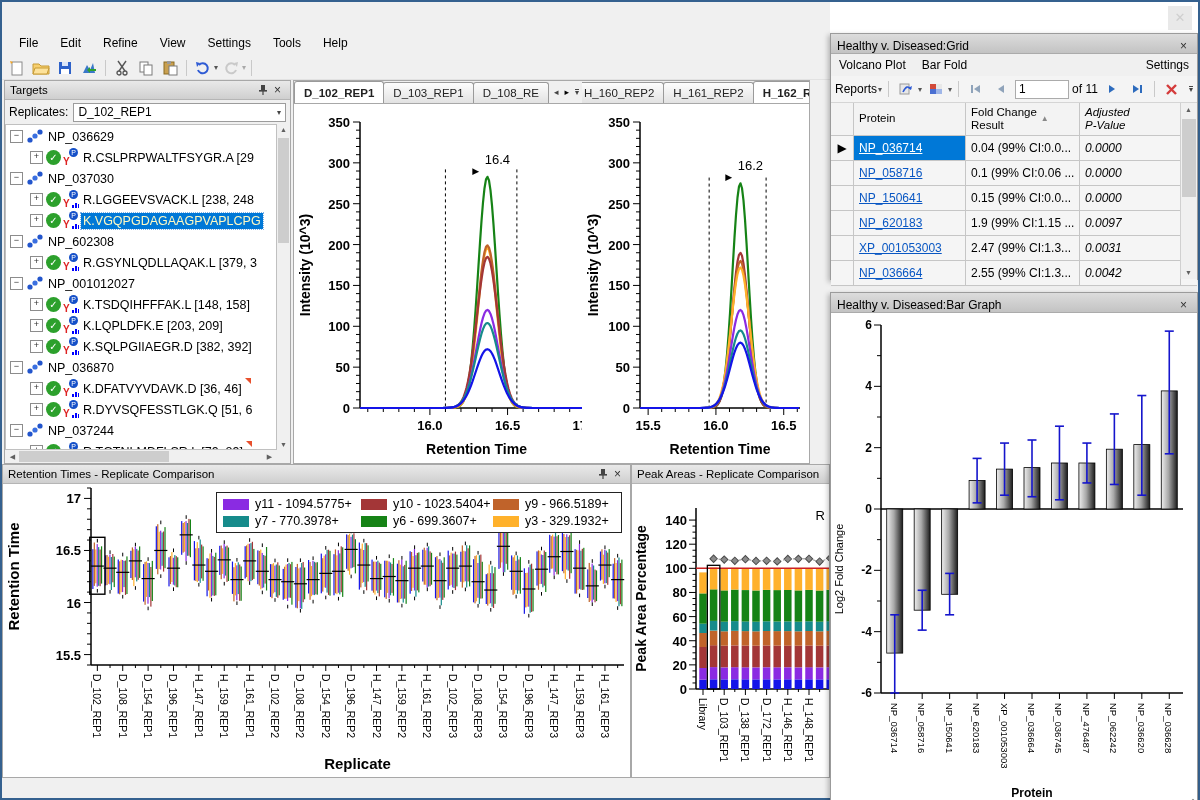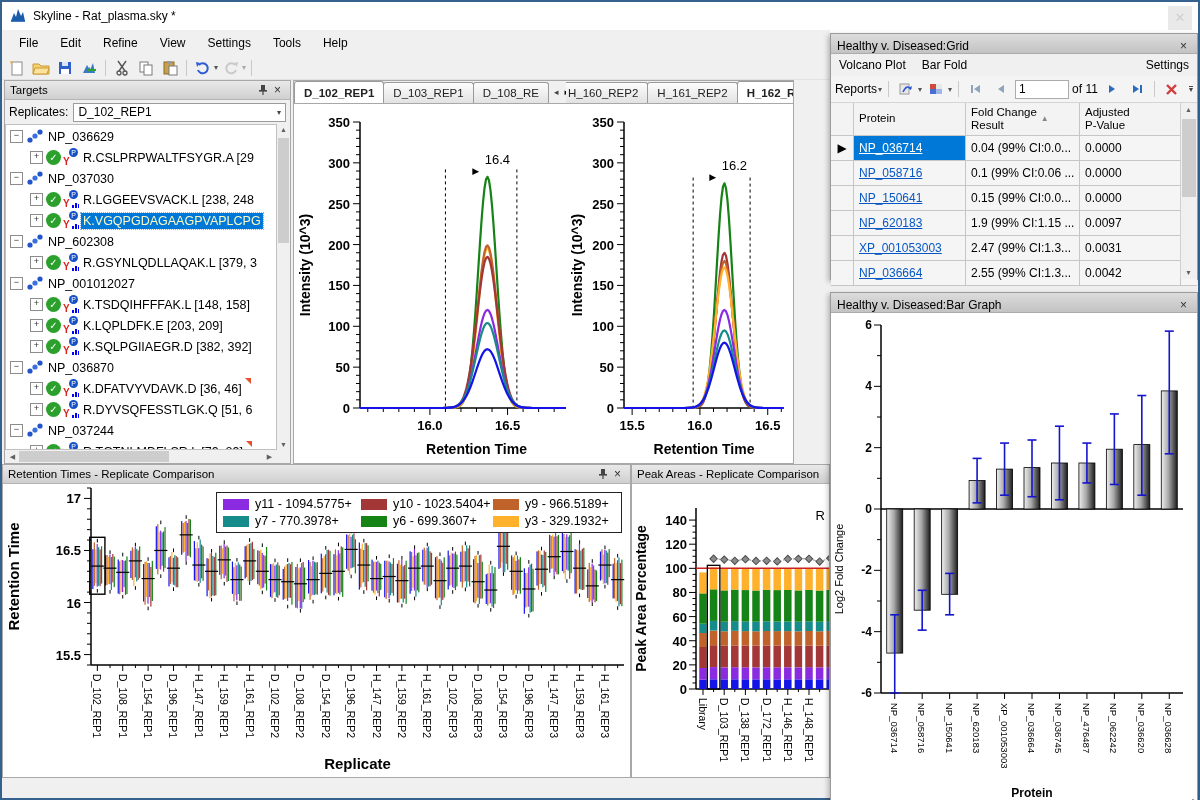--- a/index.html
+++ b/index.html
@@ -49,21 +49,21 @@
   .flagtri{width:0;height:0;border-left:6px solid transparent;border-top:6px solid #e8502d;margin-left:1px;align-self:flex-start;}
   .vscroll{position:absolute;right:0;top:43px;bottom:13px;width:13px;background:#f0f0f0;}
   .hscroll{position:absolute;left:0;bottom:0;right:13px;height:13px;background:#f0f0f0;}
   .thumbv{position:absolute;left:1px;right:1px;top:14px;height:105px;background:#cdcdcd;}
   .thumbh{position:absolute;top:1px;bottom:1px;left:14px;width:150px;background:#cdcdcd;}
   .sarr{position:absolute;color:#606060;font-size:7px;width:13px;text-align:center;}
 
   
   .chromgrp{position:absolute;top:0;height:384px;background:#fff;border:1px solid #a8a8a8;box-sizing:border-box;}
   #chromL{left:291px;width:309px;}
-  #chromR{left:564px;width:228px;border-left:none;}
+  #chromR{left:580px;width:228px;border-left:none;}
   .tabstrip{height:22px;background:#f0f0f0;border-bottom:1px solid #a8a8a8;display:flex;align-items:flex-end;}
   .tab{height:20px;display:flex;align-items:center;padding:0 9px;font-size:11.5px;border:1px solid #9a9a9a;border-bottom:none;border-radius:3px 3px 0 0;background:linear-gradient(#fdfdfd,#e2e2e2);margin-right:-1px;color:#222;white-space:nowrap;}
   .tab.active{background:#fff;font-weight:bold;height:21px;}
   .tnav{display:flex;align-items:center;gap:6px;margin:0 4px 4px 6px;color:#444;font-size:9px;}
   .tnav .ov{display:inline-block;border-top:1.5px solid #444;font-size:8px;line-height:6px;}
 
   
   #rtpanel{left:0px;top:384px;width:629px;height:314px;background:#fff;}
   #papanel{left:629px;top:384px;width:199px;height:314px;background:#fff;}
   .legend{position:absolute;left:213px;top:27px;width:392px;border:1.5px solid #222;background:#fff;padding:4px 6px;display:grid;grid-template-columns:138px 132px 118px;row-gap:3px;font-size:12.5px;z-index:5;}
@@ -81,21 +81,21 @@
   .linksrow{height:22px;display:flex;align-items:center;gap:16px;padding:0 8px;background:#f0f0f0;font-size:12px;box-sizing:border-box;}
   .linksrow .sp{flex:1;}
   .gtoolbar{height:27px;display:flex;align-items:center;gap:3px;padding:0 4px;background:#f4f4f4;border-bottom:1px solid #d5d5d5;box-sizing:border-box;font-size:12px;}
   .gtable{position:absolute;left:0;top:69px;right:0;bottom:0;background:#fff;}
   .gr{display:flex;height:24px;border-bottom:1px solid #c6c6c6;background:#f5f5f5;}
   .gr.hdr{height:32px;background:#f3f3f3;}
   .gc{border-right:1px solid #c6c6c6;display:flex;align-items:center;padding:0 5px;box-sizing:border-box;font-size:12px;overflow:hidden;white-space:nowrap;}
   .gc.c0{width:23px;justify-content:center;}
   .gc.c1{width:112px;}
   .gc.c2{width:114px;}
-  .gc.c3{flex:1;margin-right:16px;}
+  .gc.c3{flex:1;margin-right:16px;font-style:italic;}
   .hdr .gc{font-size:11.5px;white-space:pre-line;line-height:1.15;background:#f3f3f3;}
   .plink{color:#0957c3;text-decoration:underline;}
   .gc.selcell{background:#0078d7;}
   .gc.selcell .plink{color:#fff;}
   .gvscroll{position:absolute;right:0;top:0;bottom:0;width:16px;background:#f0f0f0;border-left:1px solid #d0d0d0;}
   .gvthumb{position:absolute;left:1px;right:1px;top:16px;height:78px;background:#cdcdcd;}
   .sort{font-size:8px;color:#888;margin-left:4px;}
   .navsvg{display:block;}
   .pageinput{width:46px;height:17px;border:1px solid #ababab;font-size:12px;padding:0 3px;font-family:inherit;}
   .grip{position:absolute;right:2px;bottom:2px;width:10px;height:10px;
@@ -105,29 +105,20 @@
 
   .statusbar{position:absolute;left:0;bottom:0;width:1196px;height:20px;background:#f0f0f0;border-top:1px solid #dcdcdc;display:flex;align-items:center;padding-left:8px;box-sizing:border-box;}
 
   svg text{font-family:"Liberation Sans","DejaVu Sans",sans-serif;fill:#000;}
 </style>
 </head>
 <body>
 
 <div class="window">
 
-  <div class="titlebar">
-    <span>
-      <svg width="16" height="16">
-          <path d="M1 14 L4 6 L6 10 L8 2 L11 9 L13 5 L15 14 Z" fill="#1a5dab"></path>
-          <rect x="1" y="13.2" width="14" height="1.6" fill="#1a5dab"></rect>
-        </svg>
-    </span>
-    <span class="apptitle">Skyline - Rat_plasma.sky *</span>
-  </div>
 
   <div class="menubar">
     <span class="mi">File</span>
     <span class="mi">Edit</span>
     <span class="mi">Refine</span>
     <span class="mi">View</span>
     <span class="mi">Settings</span>
     <span class="mi">Tools</span>
     <span class="mi">Help</span>
   </div>

